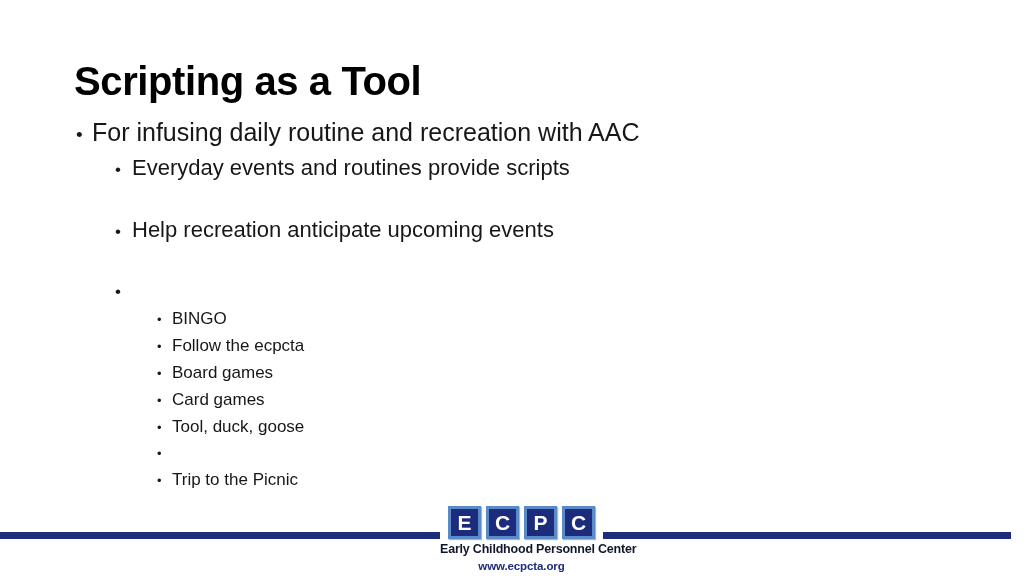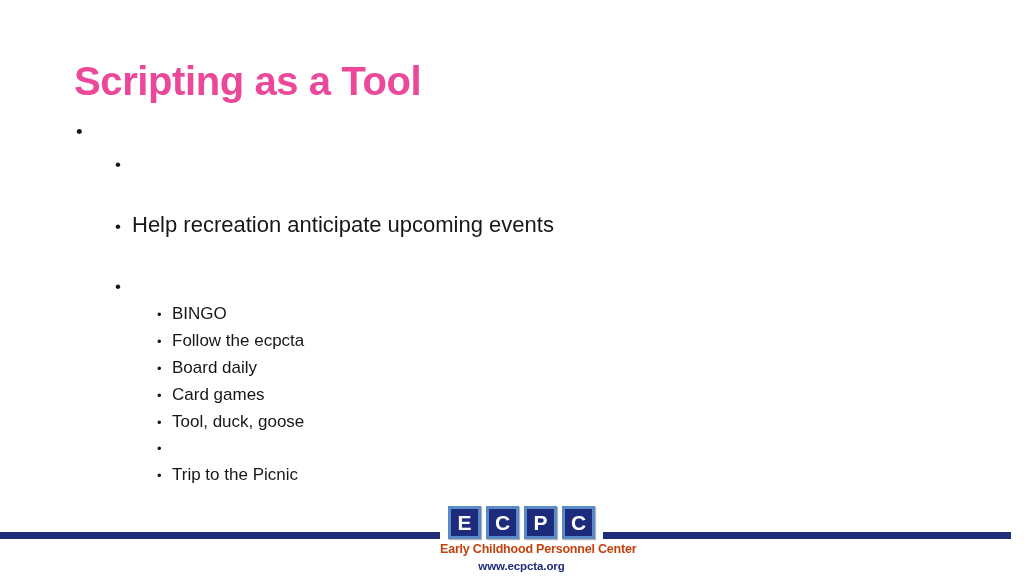--- a/index.html
+++ b/index.html
@@ -22,21 +22,21 @@
   }
 
   
   .slide-title {
     position: absolute;
     left: 74px;
     top: 58px;
     font-size: 40px;
     line-height: 46px;
     font-weight: bold;
-    color: #ec4899;
+    color: #000000;
     letter-spacing: -0.4px;
     white-space: nowrap;
   }
 
   
   .body-block {
     position: absolute;
     left: 0;
     top: 116px;
     width: 1024px;
@@ -140,21 +140,21 @@
     line-height: 27px;
     font-weight: bold;
     font-family: "Liberation Sans", sans-serif;
   }
 
   .logo-name {
     margin-top: 3px;
     font-size: 12.5px;
     line-height: 15px;
     font-weight: bold;
-    color: #c2410c;
+    color: #0f172a;
     letter-spacing: -0.2px;
     white-space: nowrap;
   }
   .logo-url {
     margin-top: 2px;
     font-size: 11.5px;
     line-height: 14px;
     font-weight: bold;
     color: #1f2c7a;
     letter-spacing: -0.1px;
@@ -165,24 +165,26 @@
 <body>
 
 <div class="slide">
 
   <div class="slide-title">Scripting as a Tool</div>
 
   <div class="body-block">
 
     <div class="bullet-row lvl1">
       <span class="marker">•</span>
+      <span class="btext">For infusing daily routine and recreation with AAC</span>
     </div>
 
     <div class="bullet-row lvl2">
       <span class="marker">•</span>
+      <span class="btext">Everyday events and routines provide scripts</span>
     </div>
 
     <div class="spacer-lvl2"></div>
 
     <div class="bullet-row lvl2">
       <span class="marker">•</span>
       <span class="btext">Help recreation anticipate upcoming events</span>
     </div>
 
     <div class="spacer-lvl2"></div>
@@ -194,21 +196,21 @@
     <div class="bullet-row lvl3">
       <span class="marker">•</span>
       <span class="btext">BINGO</span>
     </div>
     <div class="bullet-row lvl3">
       <span class="marker">•</span>
       <span class="btext">Follow the ecpcta</span>
     </div>
     <div class="bullet-row lvl3">
       <span class="marker">•</span>
-      <span class="btext">Board daily</span>
+      <span class="btext">Board games</span>
     </div>
     <div class="bullet-row lvl3">
       <span class="marker">•</span>
       <span class="btext">Card games</span>
     </div>
     <div class="bullet-row lvl3">
       <span class="marker">•</span>
       <span class="btext">Tool, duck, goose</span>
     </div>
     <div class="bullet-row lvl3">

